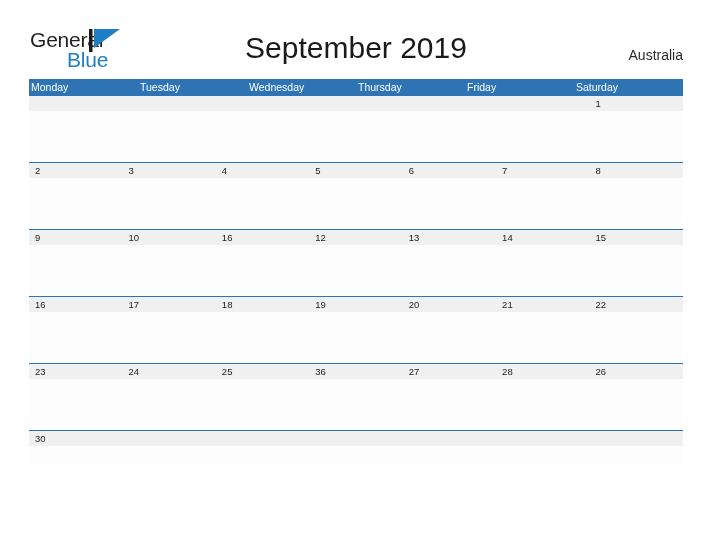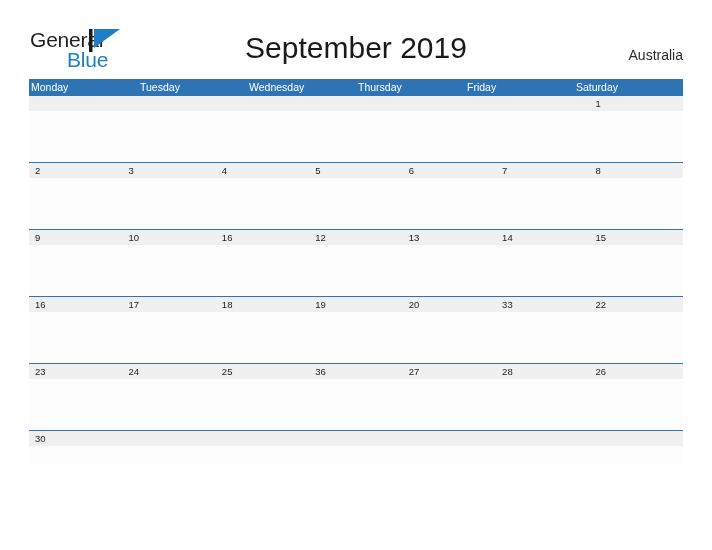--- a/index.html
+++ b/index.html
@@ -307,21 +307,21 @@
       </div>
     </div>
 
     <div class="week-row">
       <div class="daynum-band">
         <div class="daynum-cell">16</div>
         <div class="daynum-cell">17</div>
         <div class="daynum-cell">18</div>
         <div class="daynum-cell">19</div>
         <div class="daynum-cell">20</div>
-        <div class="daynum-cell">33</div>
+        <div class="daynum-cell">21</div>
         <div class="daynum-cell">22</div>
       </div>
       <div class="event-band">
         <div class="event-cell">
             <span class="event-text"></span>
           </div>
         <div class="event-cell">
             <span class="event-text"></span>
           </div>
         <div class="event-cell">

